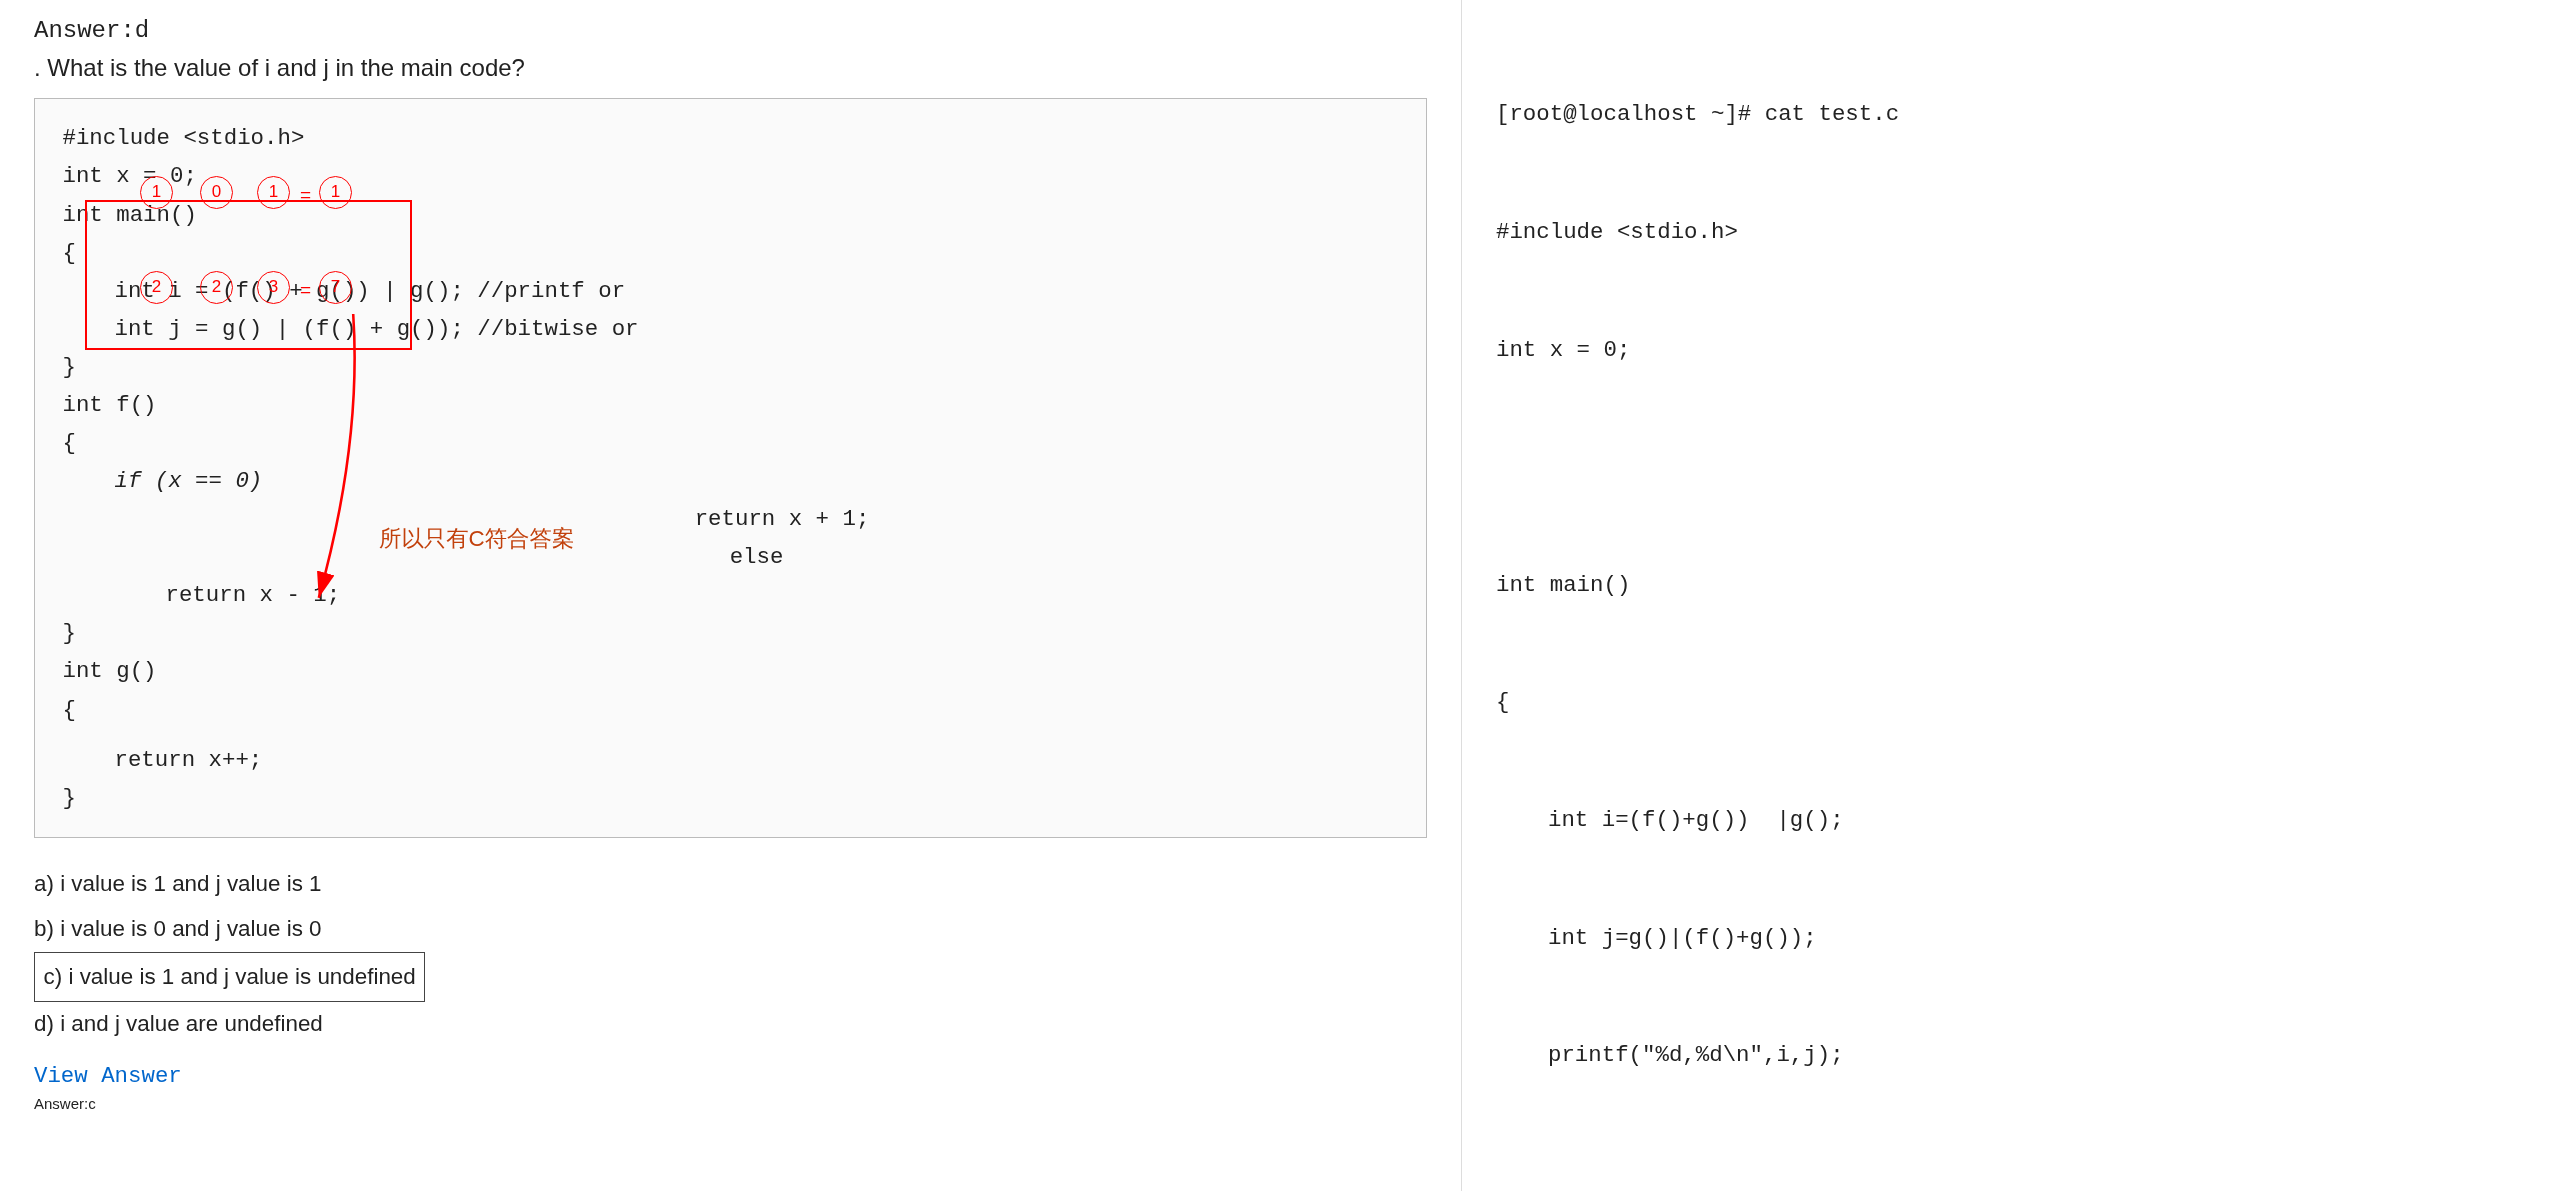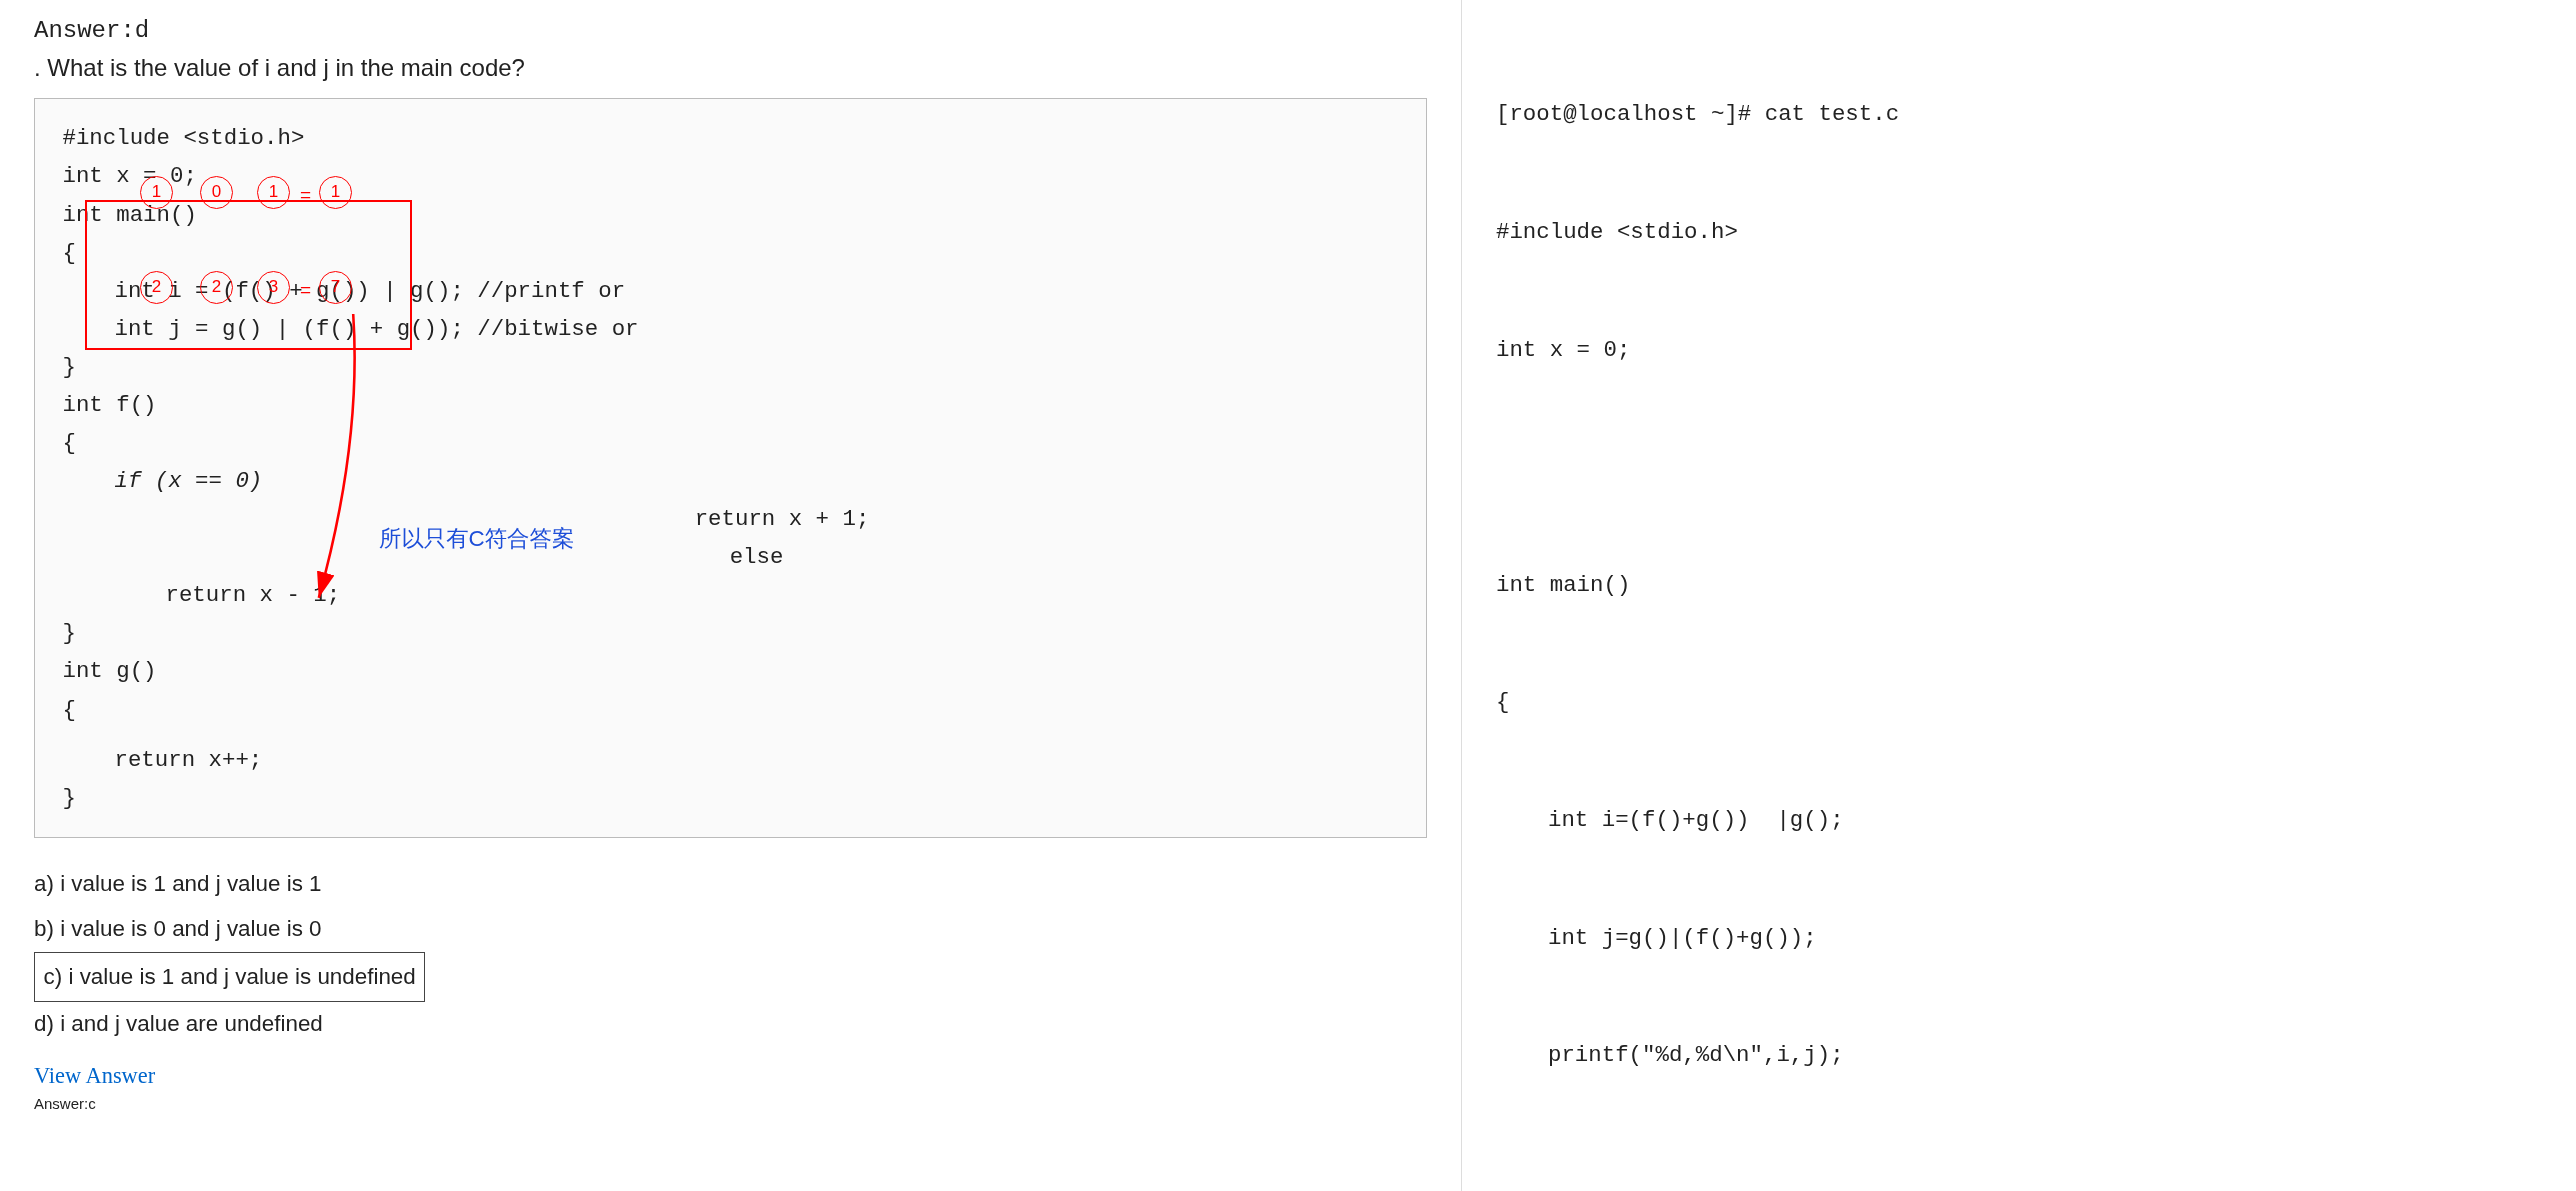--- a/index.html
+++ b/index.html
@@ -41,21 +41,21 @@
       margin-bottom: 24px;
       position: relative;
     }
     .options {
       font-size: 22.4px;
       font-family: Arial, sans-serif;
       line-height: 2.0;
     }
     .view-answer {
       font-size: 22.4px;
-      font-family: Liberation Serif, serif;
+      font-family: Liberation Mono, monospace;
       margin-top: 12px;
       color: #333;
     }
     .answer-c {
       font-size: 15px;
       font-family: Arial, sans-serif;
       margin-top: 6.9px;
     }
     .right-code {
       font-family: 'Courier New', Courier, monospace;
@@ -118,21 +118,21 @@
     <svg style="position:absolute; top:0; left:0; width:602px; height:602px; pointer-events:none; overflow:visible;" viewBox="0 0 700 700" width="602" height="602">
 
       <path d="M 370 250 Q 380 400, 330 580" stroke="red" stroke-width="3" fill="none" marker-end="url(#arrowhead)"></path>
       <defs>
         <marker id="arrowhead" markerWidth="10" markerHeight="7" refX="10" refY="3.5" orient="auto">
           <polygon points="0 0, 10 3.5, 0 7" fill="red"></polygon>
         </marker>
       </defs>
     </svg>
 
-    <div style="position:absolute; top:421px; left:344px; color:#1d4ed8; font-size:22.4px; font-family:Arial;">所以只有C符合答案</div>
+    <div style="position:absolute; top:421px; left:344px; color:#c2410c; font-size:22.4px; font-family:Arial;">所以只有C符合答案</div>
   </div>
 
   <div class="options">
     <div>a) i value is 1 and j value is 1</div>
     <div>b) i value is 0 and j value is 0</div>
     <div style="display:inline-block; border:1.7px solid #444; padding:1.7px 8.6px;">c) i value is 1 and j value is undefined</div>
     <div>d) i and j value are undefined</div>
   </div>
 
   <div class="view-answer" style="margin-top:15.5px; cursor:pointer; color:#0066cc;">View Answer</div>

